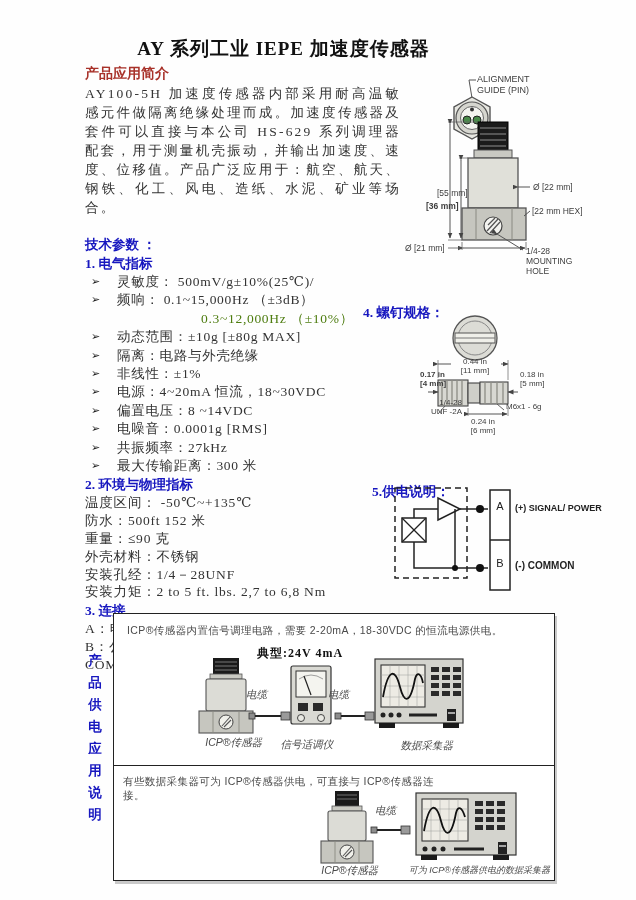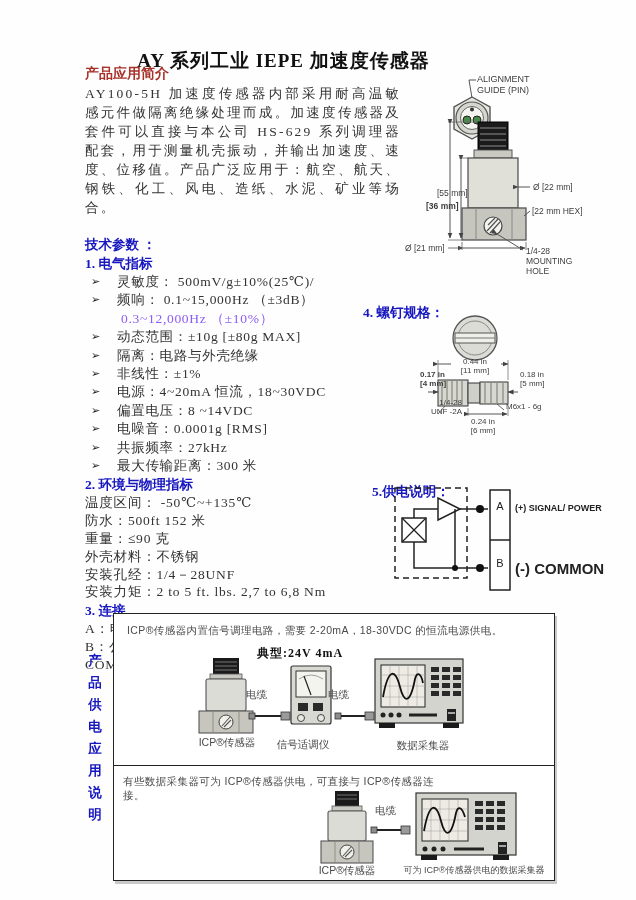--- a/index.html
+++ b/index.html
@@ -1,41 +1,41 @@
 <!DOCTYPE html>
 <html><head>
 <meta charset="utf-8">
 <style>
   * { margin:0; padding:0; box-sizing:border-box; }
   html,body { background:#ffffff; }
   .page-frame { position:relative; width:636px; height:900px; background:#fefefe; overflow:hidden;
     font-family:"Liberation Serif","DejaVu Serif",serif; color:#2b2b2b; }
   .abs { position:absolute; }
-  .page-title { position:absolute; left:0; top:48px; width:567px; text-align:center;
+  .page-title { position:absolute; left:0; top:36px; width:567px; text-align:center;
     font-size:19px; font-weight:bold; letter-spacing:1px; color:#111; }
   .left-col { position:absolute; left:85px; top:64px; width:316px; font-size:13.5px; }
   .h-red { color:#a8322a; font-weight:bold; font-size:14px; line-height:20px; }
   .h-blue { color:#1717bf; font-weight:bold; font-size:13.5px; line-height:19px; }
   .intro-body { text-align:justify; line-height:19px; letter-spacing:2.2px; color:#333; }
   .spec-row { display:flex; line-height:18.4px; }
   .bullet { width:32px; padding-left:6px; font-family:"DejaVu Sans",sans-serif; font-size:11px; color:#181818; }
   .spec-text { flex:1; letter-spacing:0.7px; color:#333; }
-  .spec-cont { margin-left:36px; line-height:18.4px; letter-spacing:0.7px; color:#8b5cf6; }
+  .spec-cont { margin-left:116px; line-height:18.4px; letter-spacing:0.7px; color:#4d7c0f; }
   .plain-line { line-height:17.8px; letter-spacing:0.8px; color:#333; }
   .lbl { position:absolute; font-family:"Liberation Sans","DejaVu Sans",sans-serif;
     color:#3d3d3d; white-space:pre-line; line-height:1.18; }
   .dim { font-size:8.5px; }
   .panel { position:absolute; left:113px; top:613px; width:442px; height:268px;
     border:1.5px solid #222; background:#fff; box-shadow:2px 3px 0 #c9c9c9; }
   .panel-divider { position:absolute; left:113px; top:765px; width:442px; height:0; border-top:1.5px solid #222; }
   .panel-text { position:absolute; font-family:"Liberation Sans","DejaVu Sans",sans-serif;
     font-size:10.5px; color:#4a4a4a; letter-spacing:0.4px; }
   .typical { position:absolute; font-size:12px; font-weight:bold; color:#111; letter-spacing:1px; }
   .dev-label { position:absolute; font-family:"Liberation Sans","DejaVu Sans",sans-serif;
-    font-size:10.5px; color:#4a4a4a; text-align:center; }
+    font-size:10.5px; color:#4a4a4a; text-align:right;font-style:italic; }
   .sidebar-vert { position:absolute; left:84px; top:650px; width:22px; text-align:center;
     color:#1717bf; font-weight:bold; font-size:13.5px; line-height:22px; white-space:pre-line; }
   svg { position:absolute; overflow:visible; }
 </style>
 </head>
 <body>
 
 <div class="page-frame">
 
   <div class="page-title">AY 系列工业 IEPE 加速度传感器</div>
@@ -242,21 +242,21 @@
     <circle cx="100" cy="31" r="4" fill="#111"></circle>
     <circle cx="100" cy="90" r="4" fill="#111"></circle>
     <g>
       <rect x="110" y="12" width="20" height="100" fill="#fff" stroke="#222" stroke-width="1.5"></rect>
       <line x1="110" y1="62" x2="130" y2="62" stroke="#222" stroke-width="1.5"></line>
     </g>
   </svg>
   <div class="lbl" style="left:494px; top:500px; width:12px; text-align:center; font-size:11px; color:#222;">A</div>
   <div class="lbl" style="left:494px; top:557px; width:12px; text-align:center; font-size:11px; color:#222;">B</div>
   <div class="lbl" style="left:515px; top:503px; font-size:9px; font-weight:bold; color:#222;">(+) SIGNAL/ POWER</div>
-  <div class="lbl" style="left:515px; top:560px; font-size:15px; font-weight:bold; color:#222;">(-) COMMON</div>
+  <div class="lbl" style="left:515px; top:560px; font-size:10px; font-weight:bold; color:#222;">(-) COMMON</div>
 
   <div class="sidebar-vert">产
 品
 供
 电
 应
 用
 说
 明</div>
   <div class="panel"></div>

